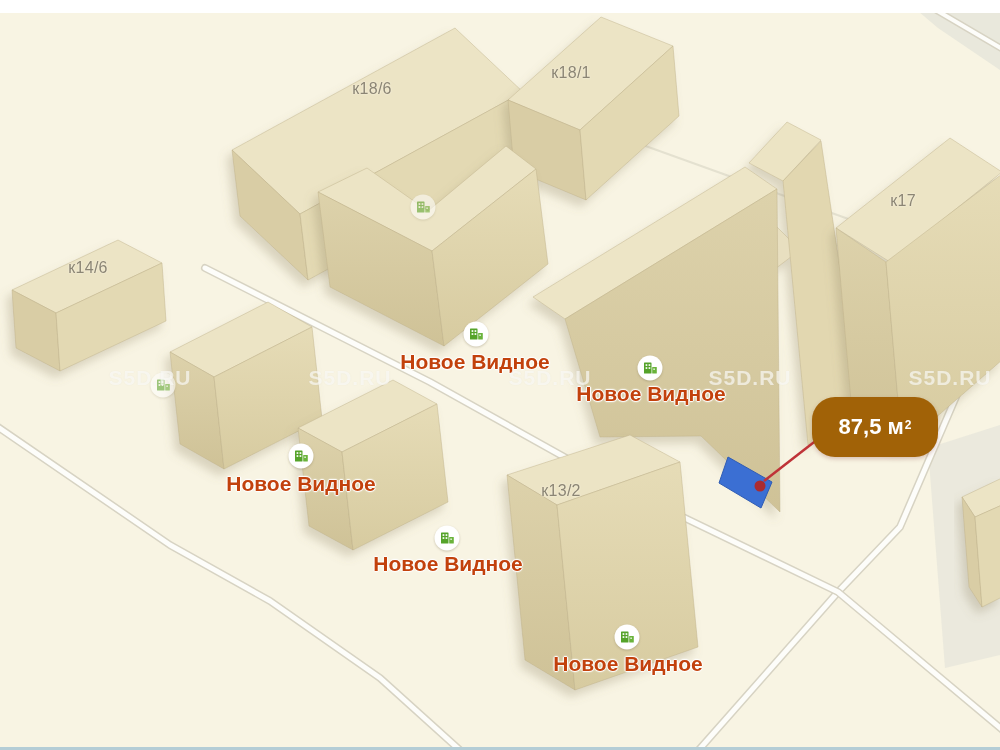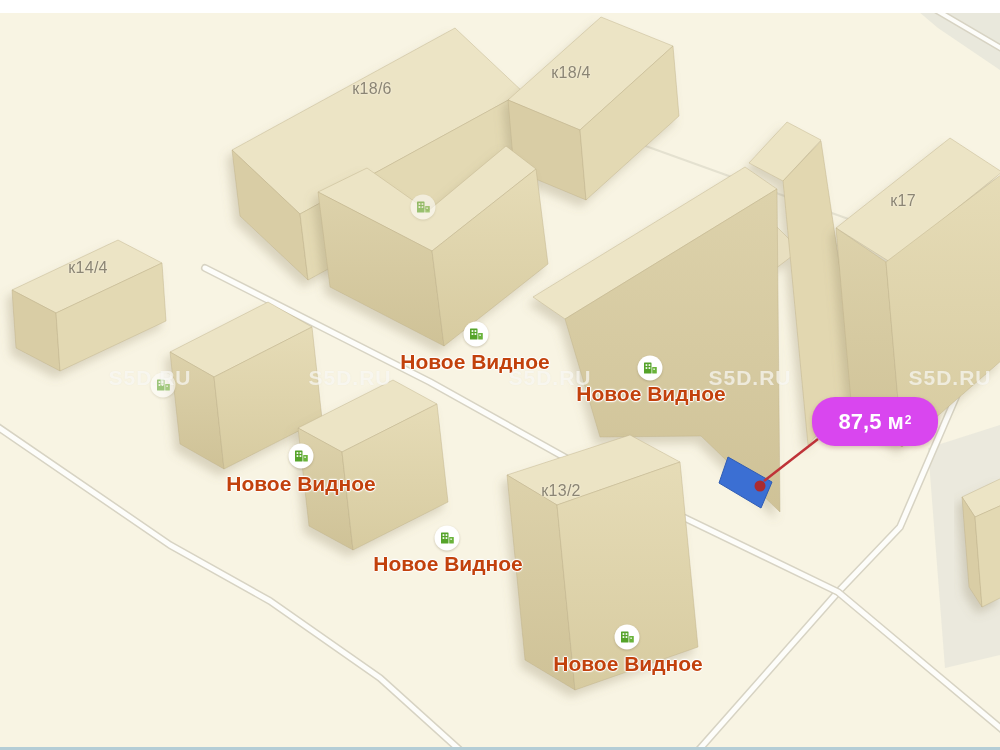--- a/index.html
+++ b/index.html
@@ -23,22 +23,22 @@
     text-shadow:0 1px 1px #ffffff,0 -1px 1px #ffffff,1px 0 1px #ffffff,-1px 0 1px #ffffff,0 0 3px #fff;
   }
   .poi-icon{position:absolute;width:26px;height:26px;transform:translate(-50%,-50%);}
   .poi-icon svg{display:block;filter:drop-shadow(0 1px 1px rgba(120,110,80,.35));}
   .poi-icon.faded{opacity:.55;}
   .wm{
     font-size:21px;font-weight:700;color:rgba(255,255,255,.62);letter-spacing:1px;
     text-shadow:0 0 1px rgba(200,195,170,.25);
   }
   #badge{
-    position:absolute;left:812px;top:397px;width:126px;height:49px;
-    background:#d946ef;border-radius:23px;
+    position:absolute;left:812px;top:397px;width:126px;height:60px;
+    background:#a16207;border-radius:23px;
     display:flex;align-items:center;justify-content:center;
     box-shadow:0 2px 4px rgba(120,40,40,.25);
     color:#fff;font-weight:700;font-size:22px;cursor:pointer;
   }
   #badge sup{font-size:12px;font-weight:700;margin-left:1px;position:relative;top:-2px;}
   #topstrip{position:absolute;left:0;top:0;width:1000px;height:13px;background:#ffffff;}
   #bottomstrip{position:absolute;left:0;top:747px;width:1000px;height:3px;background:#b4cdd6;}
 </style>
 </head>
 <body>
@@ -162,23 +162,23 @@
 
     <polygon points="728,457 772,482 761,508 719,483" fill="#3b6fd3" stroke="#2f5cb4" stroke-width="1"></polygon>
     <line x1="764" y1="481" x2="818" y2="439" stroke="#bf3338" stroke-width="2.5"></line>
     <circle cx="760" cy="486" r="5.5" fill="#ab2b30"></circle>
   </svg>
 
   <div id="topstrip"></div>
   <div id="bottomstrip"></div>
 
   <div class="lbl bnum" style="left:372px;top:89px">к18/6</div>
-  <div class="lbl bnum" style="left:571px;top:73px">к18/4</div>
+  <div class="lbl bnum" style="left:571px;top:73px">к18/1</div>
   <div class="lbl bnum" style="left:903px;top:201px">к17</div>
-  <div class="lbl bnum" style="left:88px;top:268px">к14/4</div>
+  <div class="lbl bnum" style="left:88px;top:268px">к14/6</div>
   <div class="lbl bnum" style="left:561px;top:491px">к13/2</div>
 
 
   <div class="poi-icon" style="left:476px;top:334px">
       <svg width="26" height="26">
         <use href="#bldg"></use>
       </svg>
     </div>
   <div class="poi-icon" style="left:650px;top:368px">
       <svg width="26" height="26">

